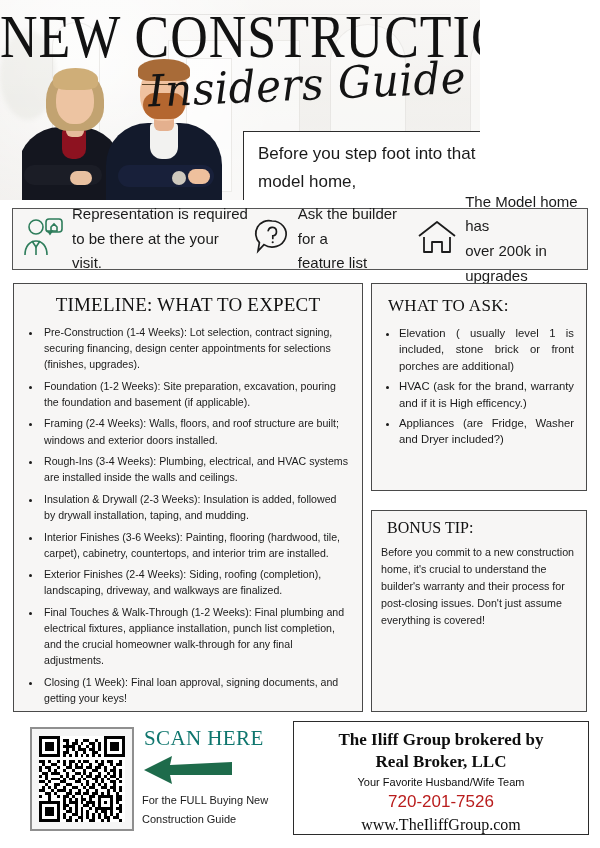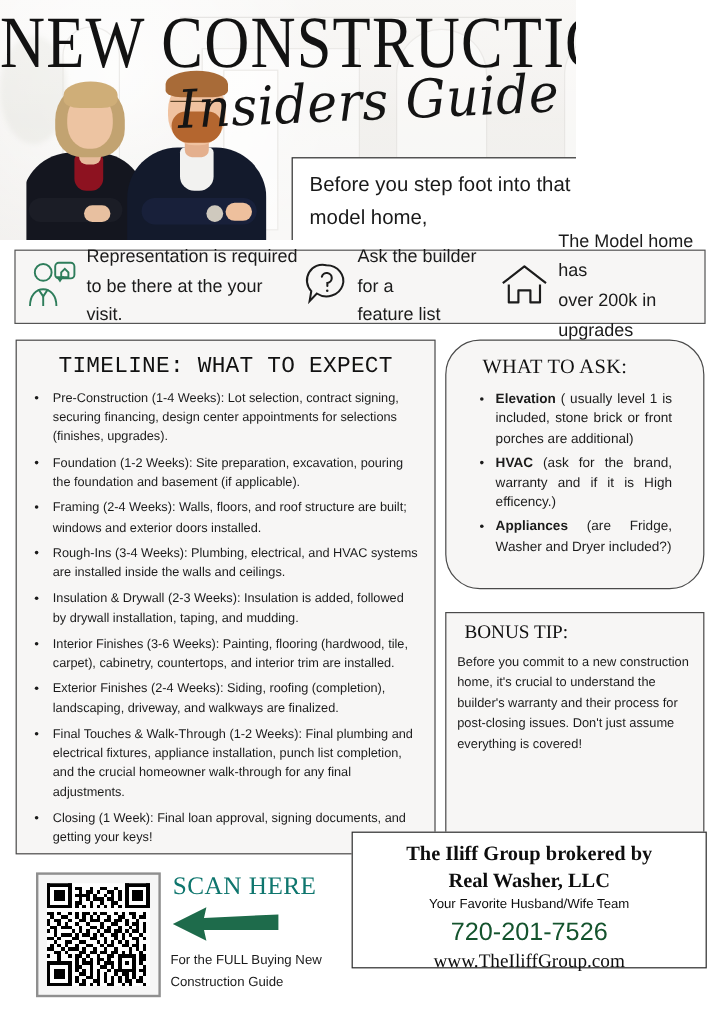--- a/index.html
+++ b/index.html
@@ -166,21 +166,21 @@
   }
 
   .timeline-box {
     left: 13px;
     top: 283px;
     width: 350px;
     height: 429px;
     padding: 8px 10px 6px 10px;
   }
   .timeline-title {
-    font-family: Liberation Mono, monospace;
+    font-family: Liberation Serif, serif;
     font-size: 19px;
     letter-spacing: 0.2px;
     color: #111;
     text-align: center;
     margin: 2px 0 8px 0;
     font-weight: 400;
   }
   ul.tl {
     margin: 0;
     padding: 0 4px 0 18px;
@@ -193,22 +193,21 @@
     color: #1b1b1b;
     margin-bottom: 5.5px;
     padding-left: 2px;
   }
 
   .ask-box {
     left: 371px;
     top: 283px;
     width: 216px;
     height: 208px;
-    padding: 8px 24px;
-    border-radius: 29px;
+    padding: 8px 10px;
   }
   .ask-title {
     font-family: "Liberation Serif", serif;
     font-size: 17px;
     color: #111;
     margin: 4px 0 9px 6px;
     font-weight: 400;
     letter-spacing: 0.3px;
   }
   ul.ask {
@@ -217,21 +216,21 @@
     list-style: disc;
   }
   ul.ask li {
     font-family: "Liberation Sans", sans-serif;
     font-size: 11.3px;
     line-height: 1.45;
     color: #1b1b1b;
     margin-bottom: 4px;
     text-align: justify;
   }
-  ul.ask li b { font-weight: 700; }
+  ul.ask li b { font-weight: 400; }
 
   .bonus-box {
     left: 371px;
     top: 510px;
     width: 216px;
     height: 202px;
     padding: 6px 9px;
   }
   .bonus-title {
     font-family: "Liberation Serif", serif;
@@ -290,21 +289,21 @@
     font-family: "Liberation Sans", sans-serif;
     font-size: 11px;
     line-height: 1.75;
     color: #1b1b1b;
     margin: 0;
   }
 
   .contact-box {
     position: absolute;
     left: 293px;
-    top: 693px;
+    top: 721px;
     width: 296px;
     height: 114px;
     box-sizing: border-box;
     border: 1.5px solid #2b2b2b;
     background: #ffffff;
     text-align: center;
     padding-top: 7px;
   }
   .contact-box .l1,
   .contact-box .l2 {
@@ -317,23 +316,23 @@
   }
   .contact-box .l3 {
     font-family: "Liberation Sans", sans-serif;
     font-size: 11px;
     line-height: 1.3;
     color: #0e0e0e;
     margin: 1px 0 0 0;
   }
   .contact-box .l4 {
     font-family: "Liberation Sans", sans-serif;
-    font-size: 21px;
+    font-size: 17px;
     line-height: 1.3;
-    color: #14532d;
+    color: #b91c1c;
     margin: 2px 0 0 0;
   }
   .contact-box .l5 {
     font-family: "Liberation Serif", serif;
     font-size: 16px;
     line-height: 1.3;
     color: #0e0e0e;
     margin: 2px 0 0 0;
   }
 </style>
@@ -711,19 +710,19 @@
       <path d="M2 17 L30 3 L28 12 L90 9 L90 22 L28 22 L30 31 Z" fill="#1e6b4b"></path>
     </svg>
     <p class="scan-sub">
       <span>For the FULL Buying New</span><br>
       <span>Construction Guide</span>
     </p>
   </div>
 
   <div class="contact-box">
     <div class="l1">The Iliff Group brokered by</div>
-    <div class="l2">Real Washer, LLC</div>
+    <div class="l2">Real Broker, LLC</div>
     <div class="l3">Your Favorite Husband/Wife Team</div>
     <div class="l4">720-201-7526</div>
     <div class="l5">www.TheIliffGroup.com</div>
   </div>
 
 </div>
 
 </body></html>

